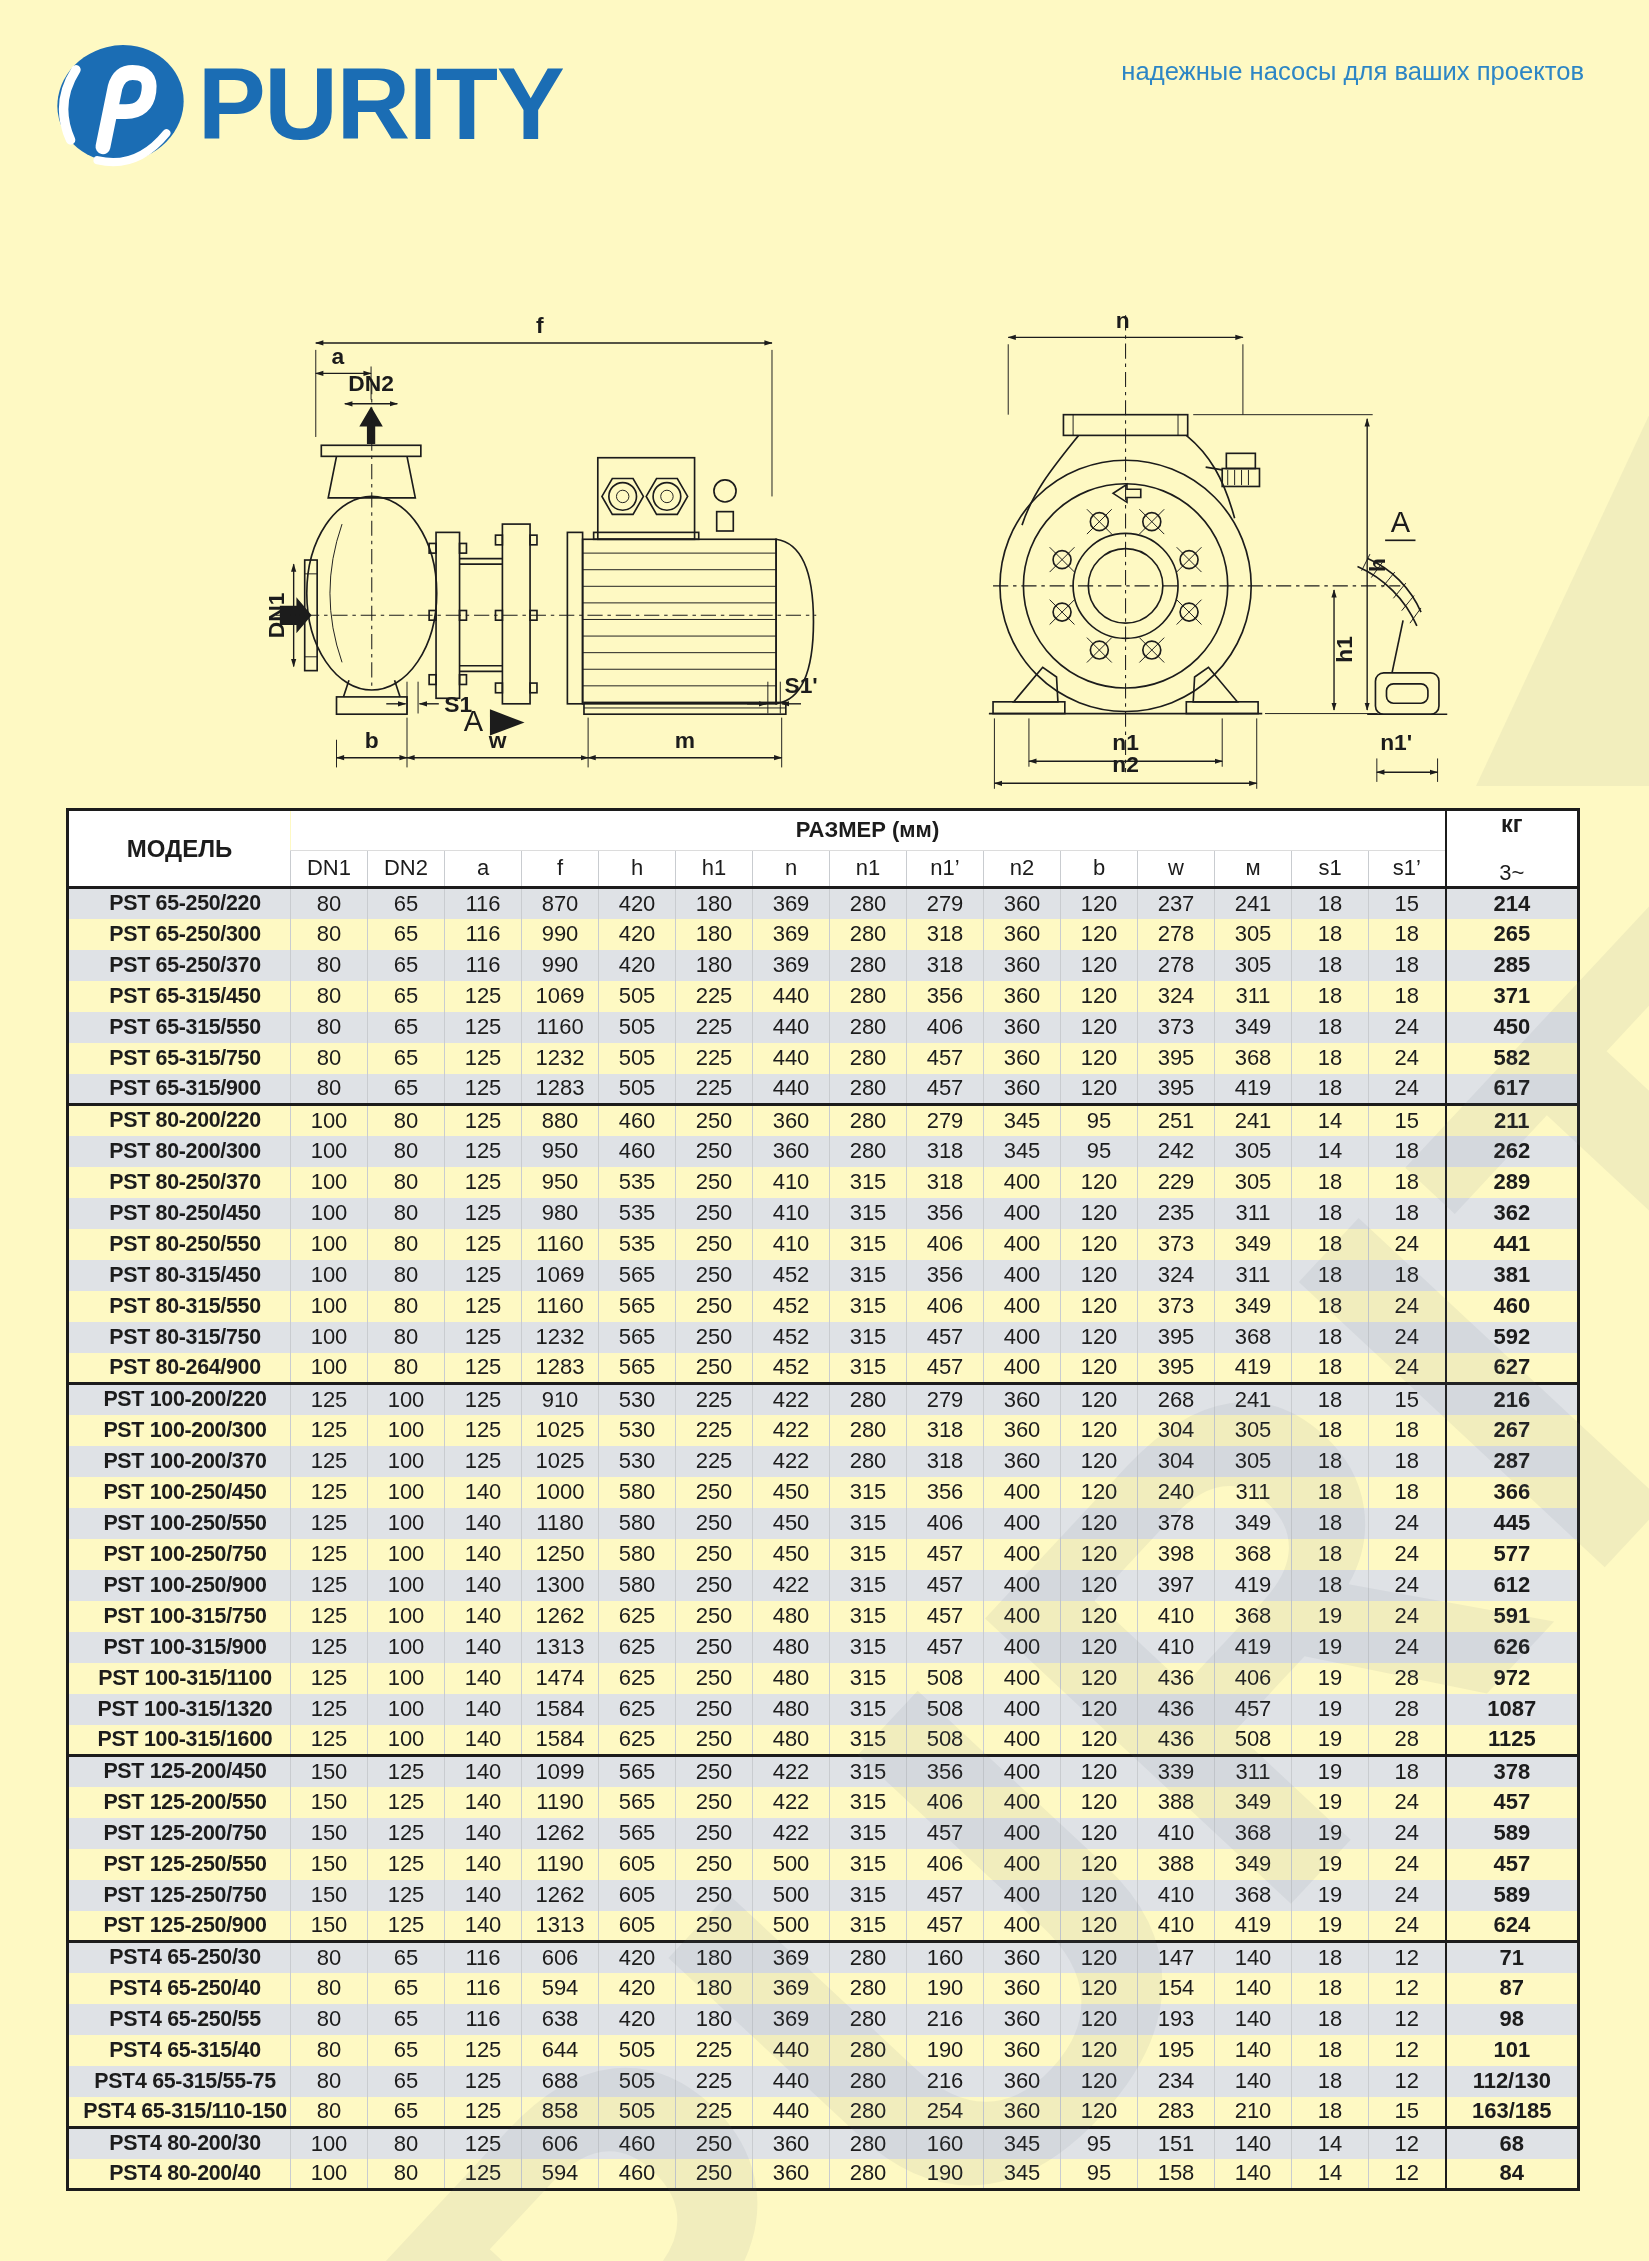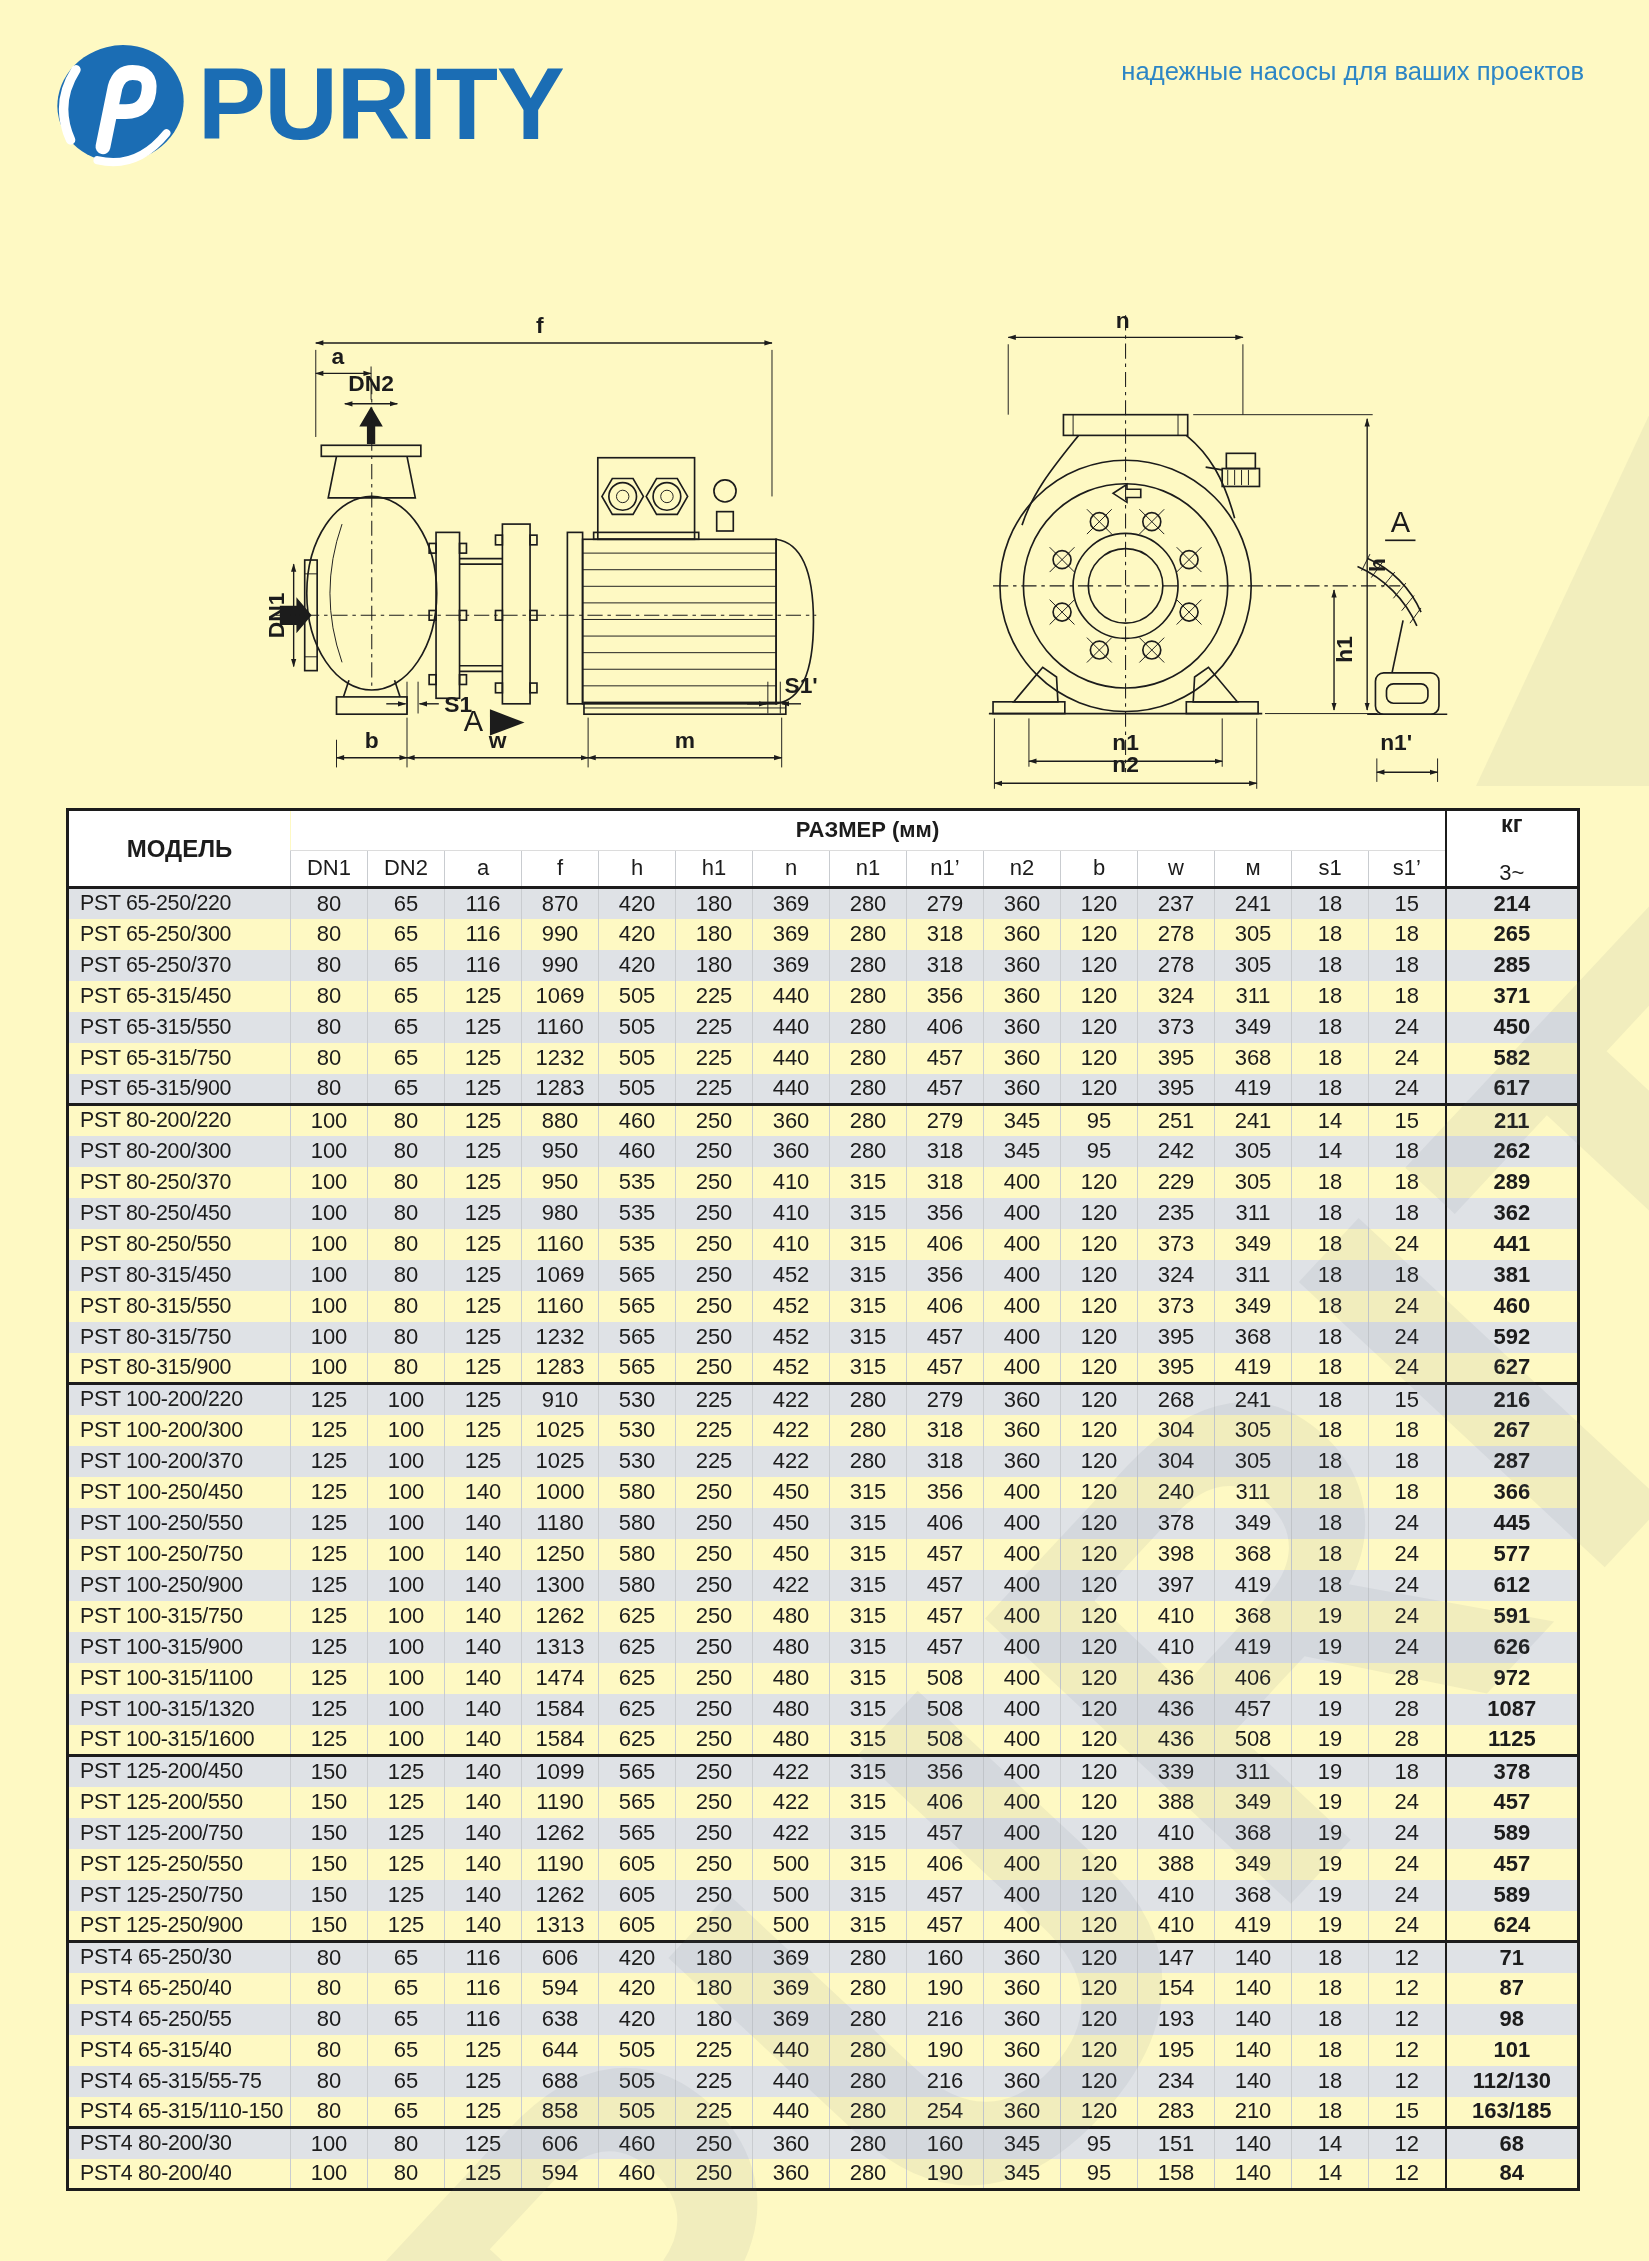--- a/index.html
+++ b/index.html
@@ -42,21 +42,21 @@
   .spec-table th,.spec-table td{padding:0;text-align:center;vertical-align:middle;font-weight:normal;overflow:hidden}
   .spec-table thead{border-bottom:3.5px solid var(--line,#1c1c1c)}
   .spec-table thead th{background:#fff}
   th.model-h{font-size:24px;font-weight:bold}
   th.size-h{height:35px;font-size:22px;font-weight:bold;border-bottom:1.4px solid #dcdcdc}
   tr.cols th{height:32px;font-size:22px;border-left:0.7px solid #c9ccd0}
   th.kg-h{border-left:2.8px solid var(--line,#1c1c1c)}
   th.kg-h .t1{font-size:23.5px;font-weight:bold;margin-bottom:22px}
   th.kg-h .t2{font-size:22px;font-weight:normal}
   .spec-table td{height:31px;border-left:0.7px solid #c9ccd0}
-  .spec-table td.model{text-align:left;padding-left:11px;font-weight:normal;font-size:21.4px;letter-spacing:-0.3px;border-left:none}
+  .spec-table td.model{text-align:center;padding-left:11px;font-weight:bold;font-size:21.4px;letter-spacing:-0.3px;border-left:none}
   .spec-table td.kg{border-left:2.8px solid var(--line,#1c1c1c);font-weight:bold}
   .spec-table tr.gray{background:var(--rowalt,#dfe2e6)}
   .spec-table tr.gstart td{border-top:3.5px solid var(--line,#1c1c1c)}
 </style>
 </head>
 <body>
 
 <div class="page" style="--accent: #1b6db4; --tagline: #2d86c5; --rowalt: #dfe2e6; --line: #1c1c1c;">
 
   <div class="brand">
@@ -616,21 +616,21 @@
           <td>457</td>
           <td>400</td>
           <td>120</td>
           <td>395</td>
           <td>368</td>
           <td>18</td>
           <td>24</td>
           <td class="kg">592</td>
         </tr>
         <tr>
-          <td class="model">PST 80-315/900</td>
+          <td class="model">PST 80-264/900</td>
           <td>100</td>
           <td>80</td>
           <td>125</td>
           <td>1283</td>
           <td>565</td>
           <td>250</td>
           <td>452</td>
           <td>315</td>
           <td>457</td>
           <td>400</td>

